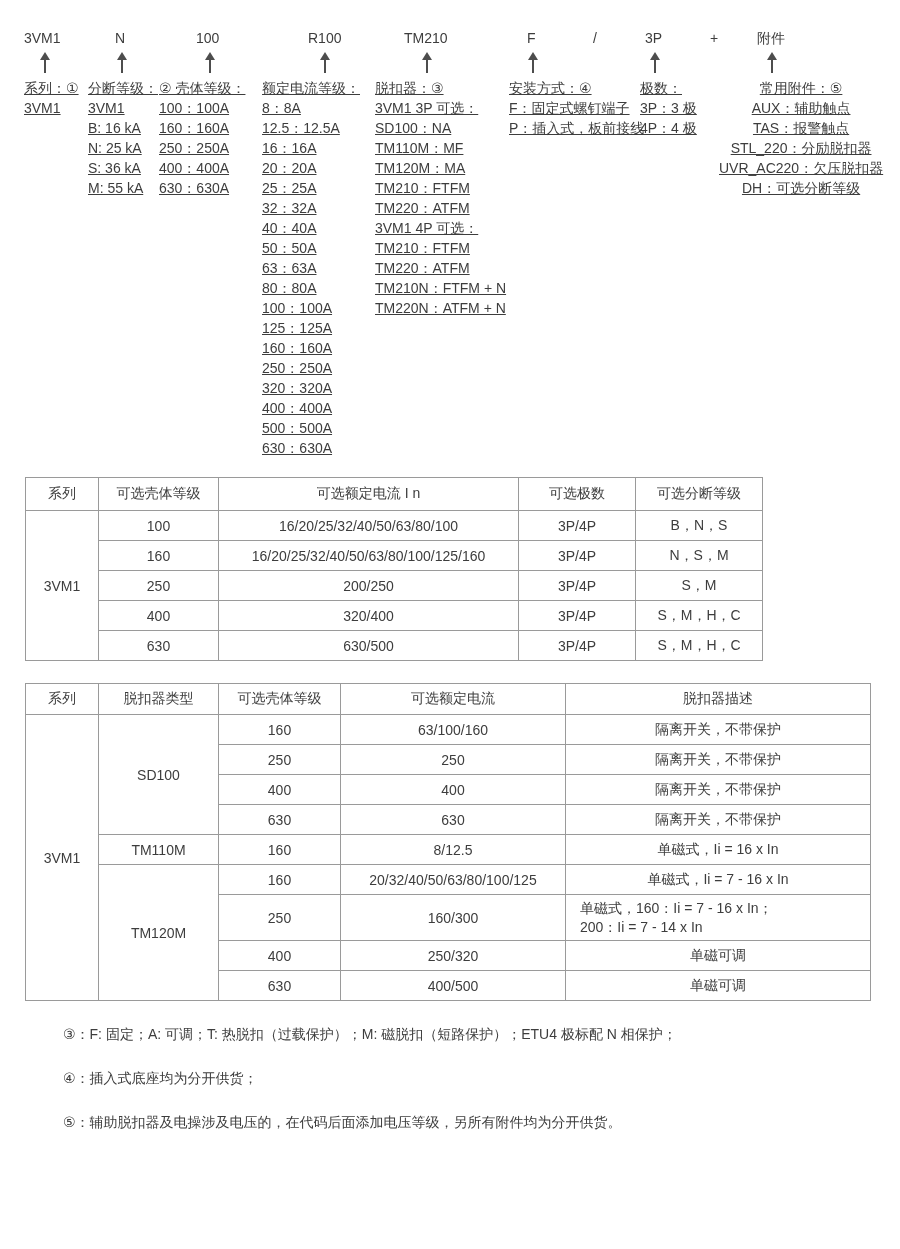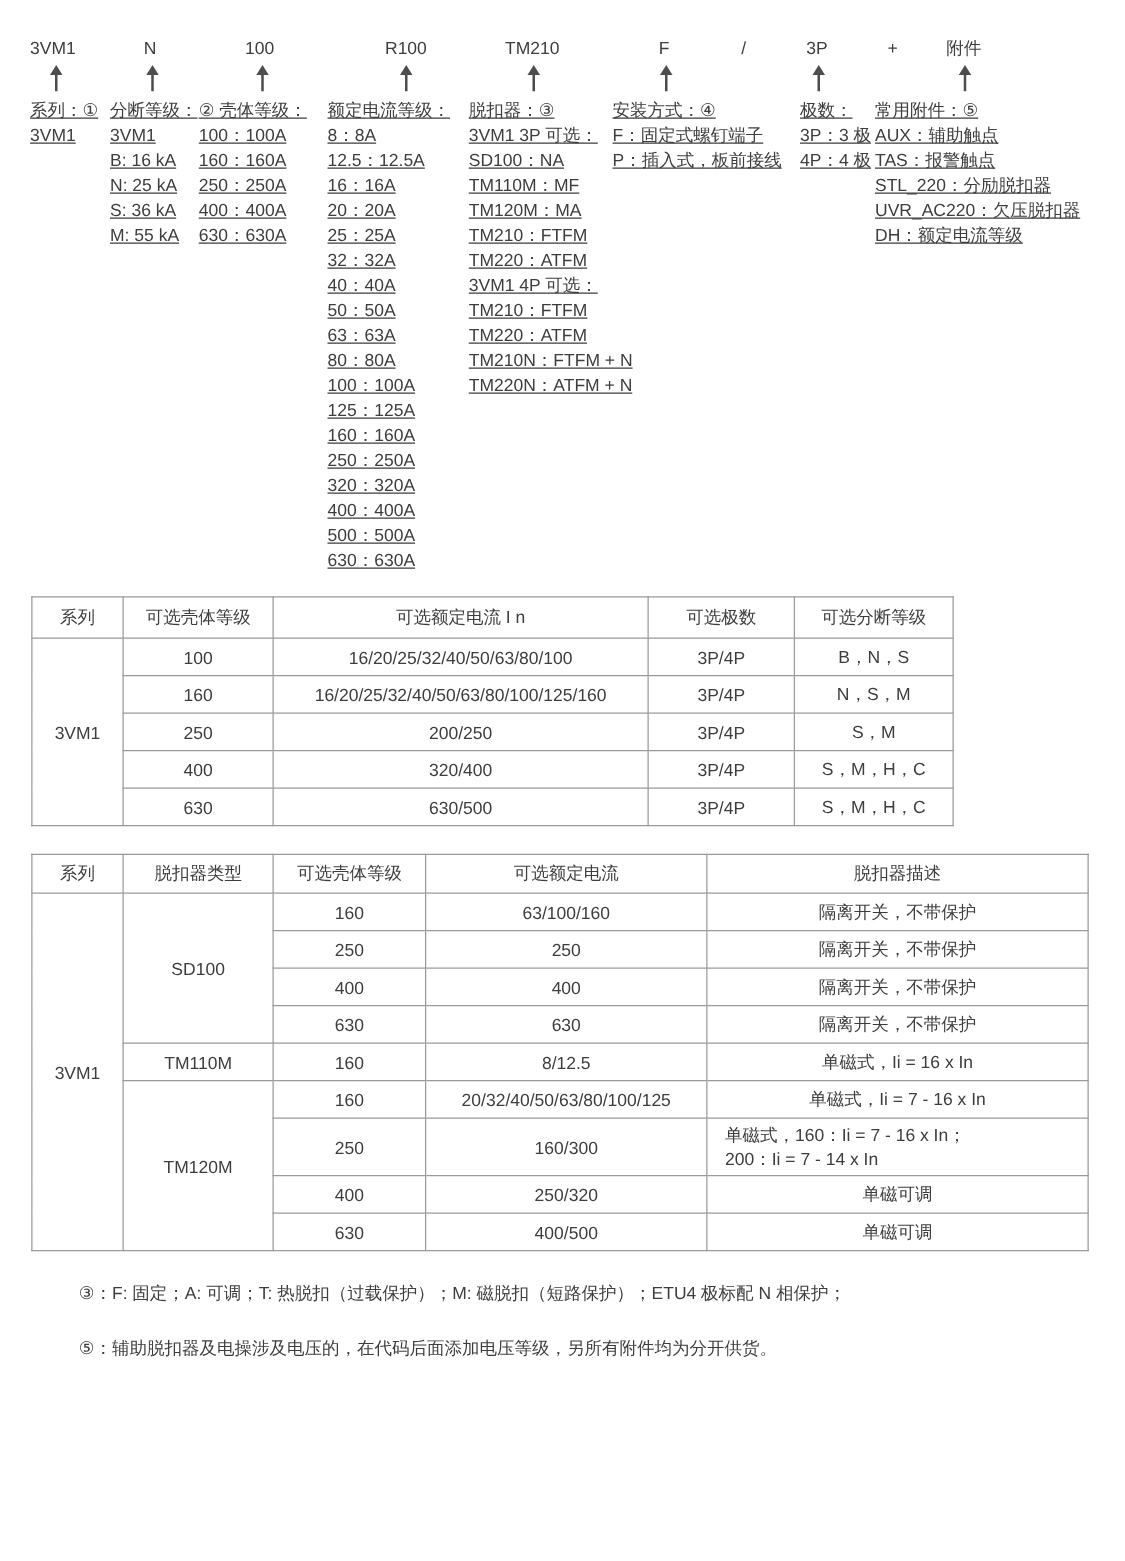--- a/index.html
+++ b/index.html
@@ -119,37 +119,37 @@
         <div class="legend-line">TM110M：MF</div>
         <div class="legend-line">TM120M：MA</div>
         <div class="legend-line">TM210：FTFM</div>
         <div class="legend-line">TM220：ATFM</div>
         <div class="legend-line">3VM1 4P 可选：</div>
         <div class="legend-line">TM210：FTFM</div>
         <div class="legend-line">TM220：ATFM</div>
         <div class="legend-line">TM210N：FTFM + N</div>
         <div class="legend-line">TM220N：ATFM + N</div>
       </div>
-      <div class="legend-col" style="left: 490px;">
+      <div class="legend-col" style="left: 509px;">
         <div class="legend-title">安装方式：④</div>
         <div class="legend-line">F：固定式螺钉端子</div>
         <div class="legend-line">P：插入式，板前接线</div>
       </div>
       <div class="legend-col" style="left: 640px;">
         <div class="legend-title">极数：</div>
         <div class="legend-line">3P：3 极</div>
         <div class="legend-line">4P：4 极</div>
       </div>
-      <div class="legend-col" style="left: 700px;">
+      <div class="legend-col" style="left: 719px; text-align: center;">
         <div class="legend-title">常用附件：⑤</div>
         <div class="legend-line">AUX：辅助触点</div>
         <div class="legend-line">TAS：报警触点</div>
         <div class="legend-line">STL_220：分励脱扣器</div>
         <div class="legend-line">UVR_AC220：欠压脱扣器</div>
-        <div class="legend-line">DH：额定电流等级</div>
+        <div class="legend-line">DH：可选分断等级</div>
       </div>
     </div>
   <table id="table1" class="spec-table">
       <colgroup>
         <col style="width: 73px;">
         <col style="width: 120px;">
         <col style="width: 300px;">
         <col style="width: 117px;">
         <col style="width: 127px;">
       </colgroup>
@@ -261,15 +261,16 @@
         </tr>
         <tr>
           <td>630</td>
           <td>400/500</td>
           <td>单磁可调</td>
         </tr>
       </tbody>
     </table>
   <div id="notes">
       <div class="note note-indent"><span>③：F: 固定；A: 可调；T: 热脱扣（过载保护）；M: 磁脱扣（短路保护）；ETU4 极标配 N 相保护；</span></div>
+      <div class="note note-indent"><span>④：插入式底座均为分开供货；</span></div>
       <div class="note note-indent"><span>⑤：辅助脱扣器及电操涉及电压的，在代码后面添加电压等级，另所有附件均为分开供货。</span></div>
     </div>
 </div>
 
 </body></html>

